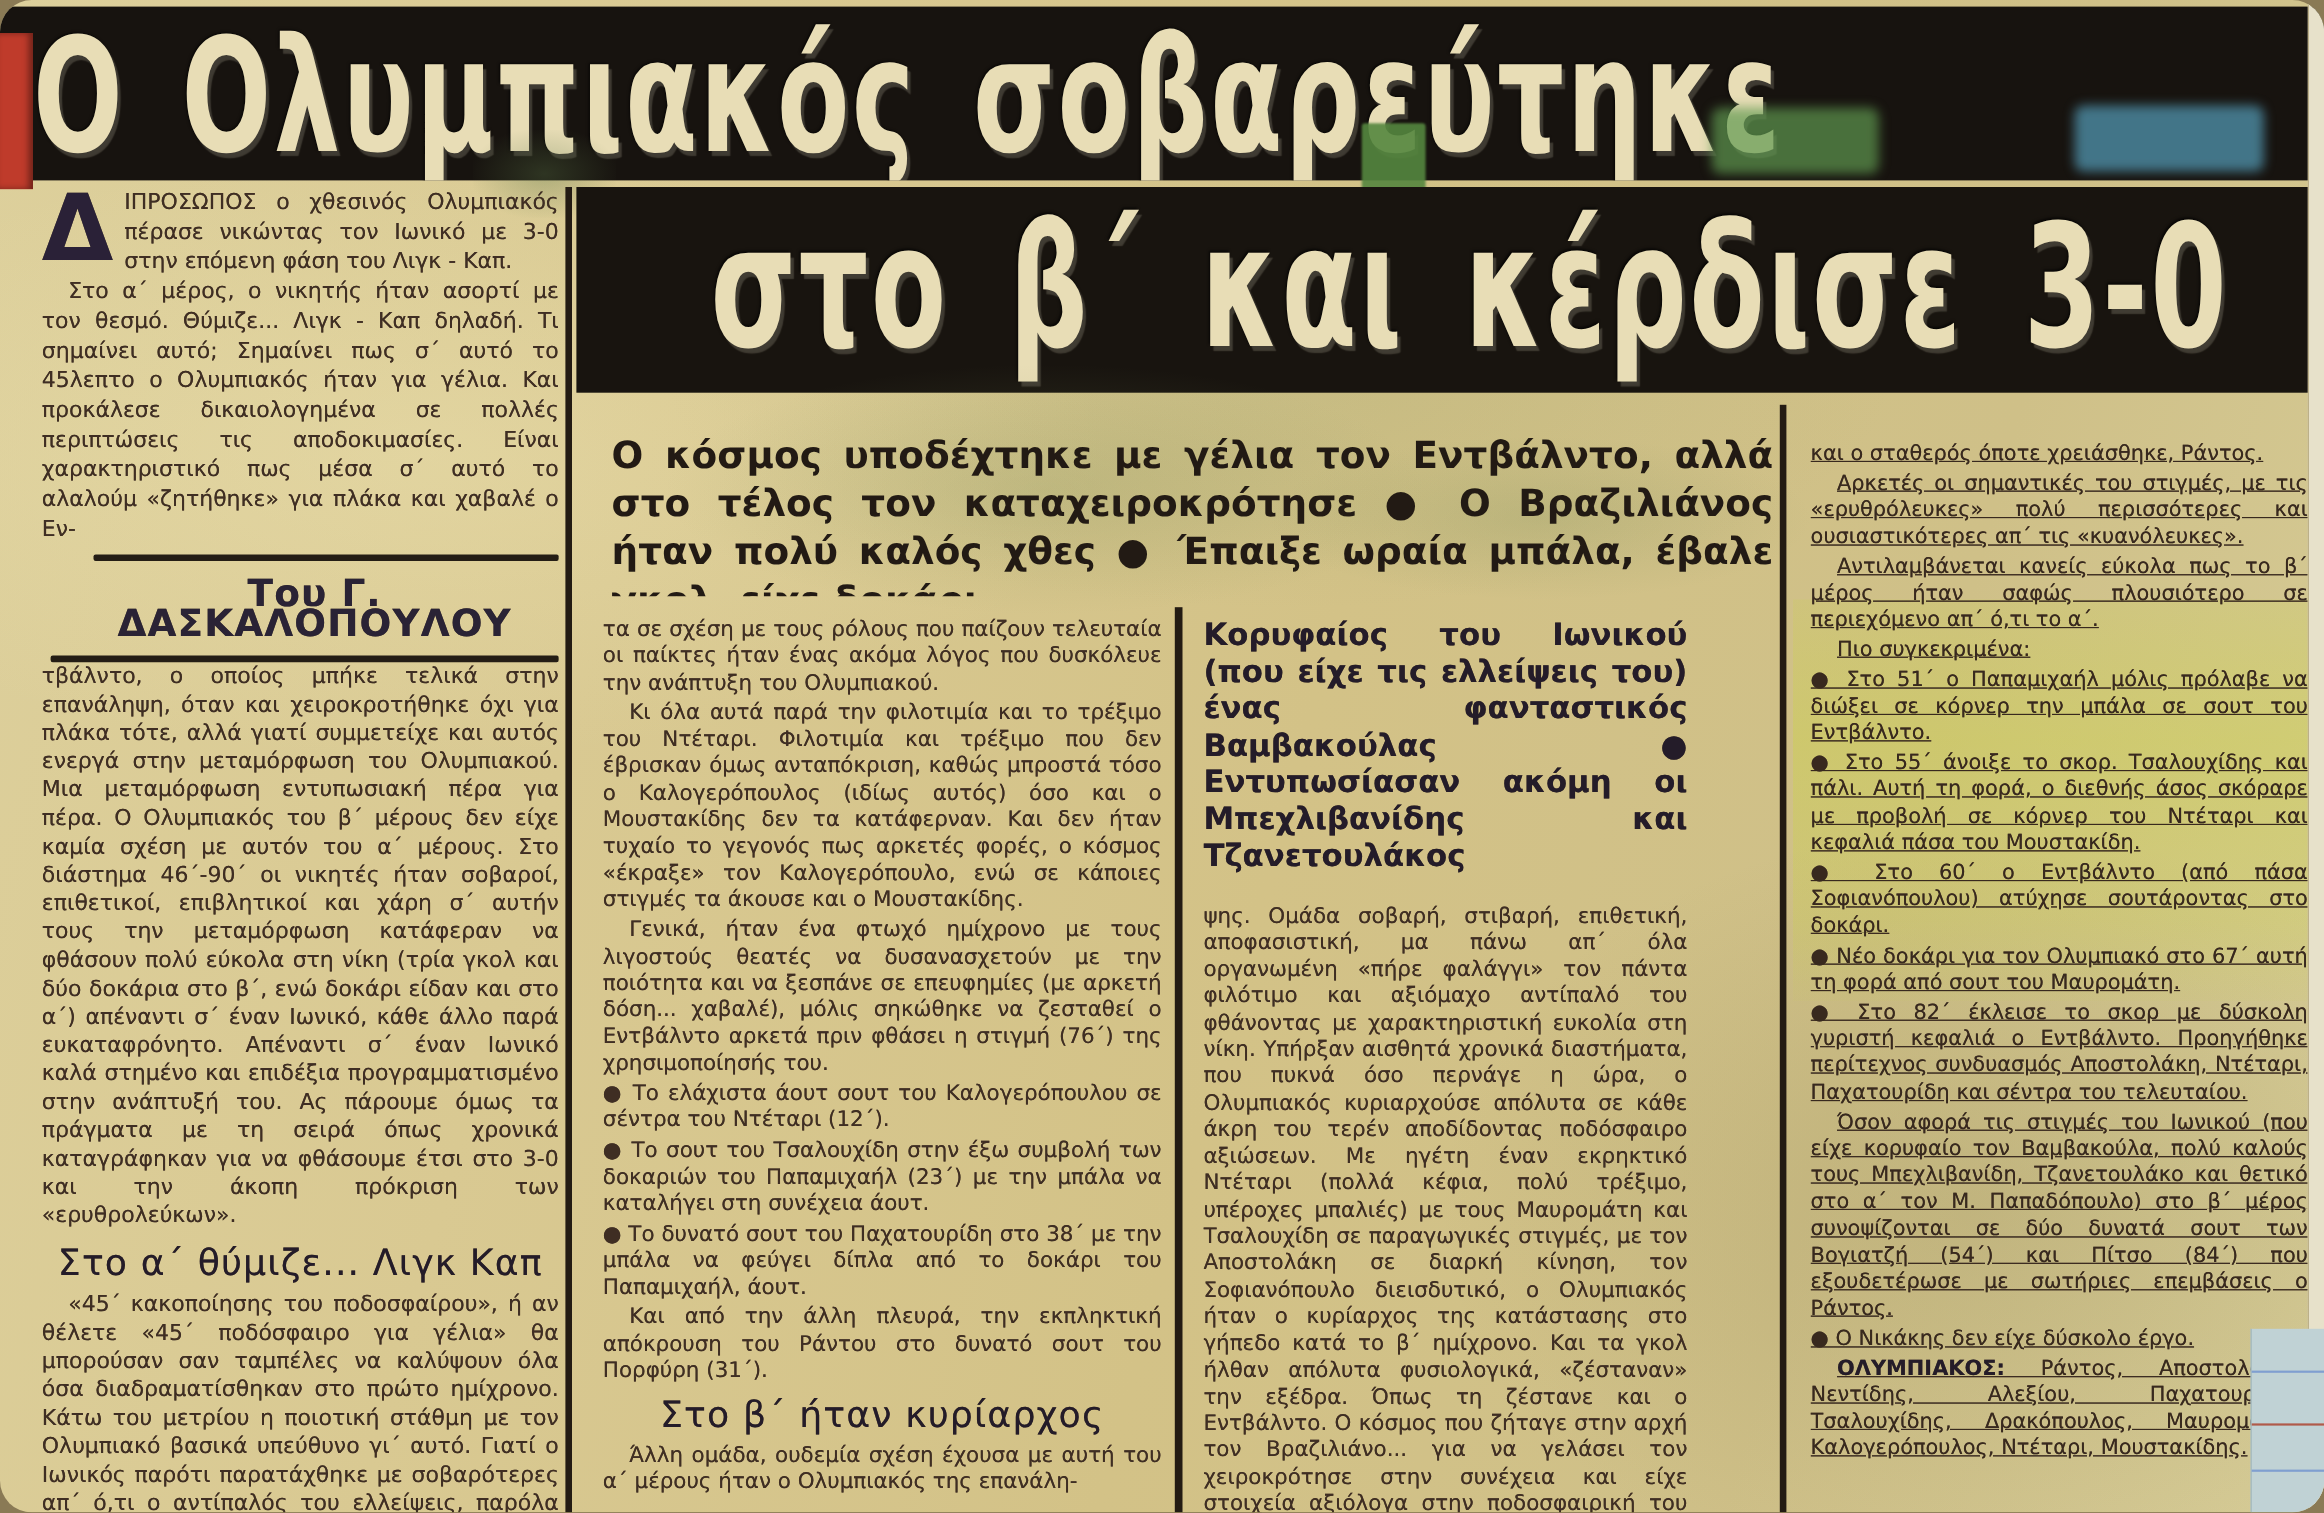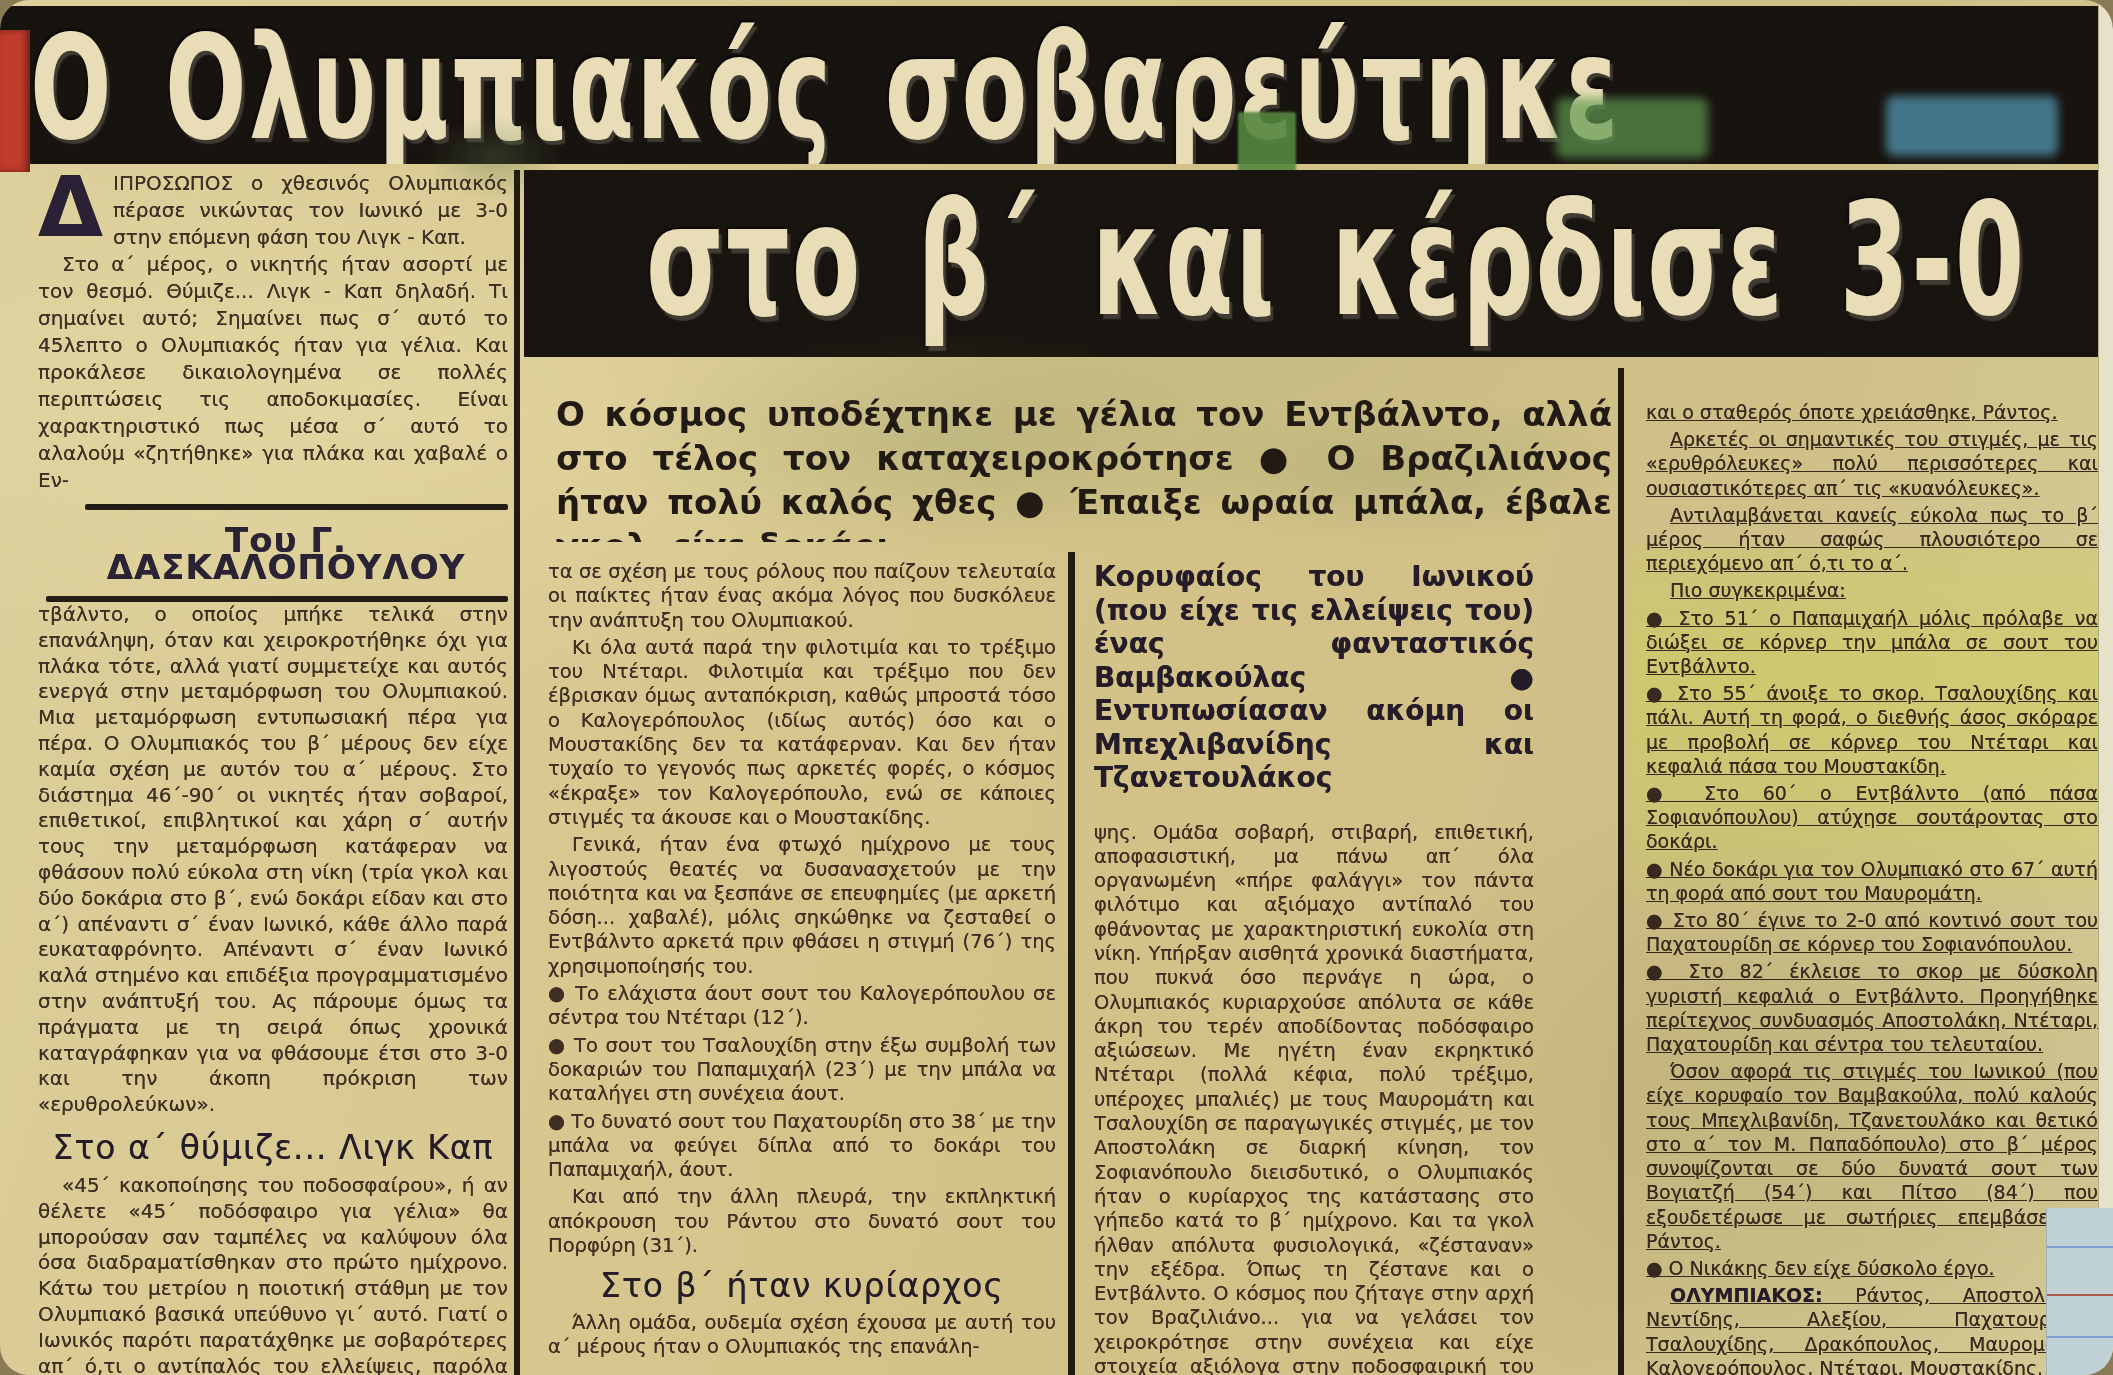--- a/index.html
+++ b/index.html
@@ -149,21 +149,20 @@
 
   <div class="abs col col4 body-ink">
     <p>και ο σταθερός όποτε χρειάσθηκε, Ράντος.</p>
     <p class="indent">Αρκετές οι σημαντικές του στιγμές, με τις «ερυθρόλευκες» πολύ περισσότερες και ουσιαστικότερες απ΄ τις «κυανόλευκες».</p>
     <p class="indent">Αντιλαμβάνεται κανείς εύκολα πως το β΄ μέρος ήταν σαφώς πλουσιότερο σε περιεχόμενο απ΄ ό,τι το α΄.</p>
     <p class="indent">Πιο συγκεκριμένα:</p>
     <p class="bullet">● Στο 51΄ ο Παπαμιχαήλ μόλις πρόλαβε να διώξει σε κόρνερ την μπάλα σε σουτ του Εντβάλντο.</p>
     <p class="bullet">● Στο 55΄ άνοιξε το σκορ. Τσαλουχίδης και πάλι. Αυτή τη φορά, ο διεθνής άσος σκόραρε με προβολή σε κόρνερ του Ντέταρι και κεφαλιά πάσα του Μουστακίδη.</p>
     <p class="bullet">● Στο 60΄ ο Εντβάλντο (από πάσα Σοφιανόπουλου) ατύχησε σουτάροντας στο δοκάρι.</p>
     <p class="bullet">● Νέο δοκάρι για τον Ολυμπιακό στο 67΄ αυτή τη φορά από σουτ του Μαυρομάτη.</p>
-    <p class="bullet">● Στο 80΄ έγινε το 2-0 από κοντινό σουτ του Παχατουρίδη σε κόρνερ του Σοφιανόπουλου.</p>
     <p class="bullet">● Στο 82΄ έκλεισε το σκορ με δύσκολη γυριστή κεφαλιά ο Εντβάλντο. Προηγήθηκε περίτεχνος συνδυασμός Αποστολάκη, Ντέταρι, Παχατουρίδη και σέντρα του τελευταίου.</p>
     <p class="indent">Όσον αφορά τις στιγμές του Ιωνικού (που είχε κορυφαίο τον Βαμβακούλα, πολύ καλούς τους Μπεχλιβανίδη, Τζανετουλάκο και θετικό στο α΄ τον Μ. Παπαδόπουλο) στο β΄ μέρος συνοψίζονται σε δύο δυνατά σουτ των Βογιατζή (54΄) και Πίτσο (84΄) που εξουδετέρωσε με σωτήριες επεμβάσεις ο Ράντος.</p>
     <p class="bullet">● Ο Νικάκης δεν είχε δύσκολο έργο.</p>
     <p class="indent"><span class="roster-label">ΟΛΥΜΠΙΑΚΟΣ:</span><span> Ράντος, Αποστολάκης, Νεντίδης, Αλεξίου, Παχατουρίδης, Τσαλουχίδης, Δρακόπουλος, Μαυρομάτης, Καλογερόπουλος, Ντέταρι, Μουστακίδης.</span></p>
 
   </div>
 
   <div class="abs edge-strip"></div>
   <div class="abs corner-map">
     <div class="ln" style="top:38px;background:#7f9fd0;"></div>

